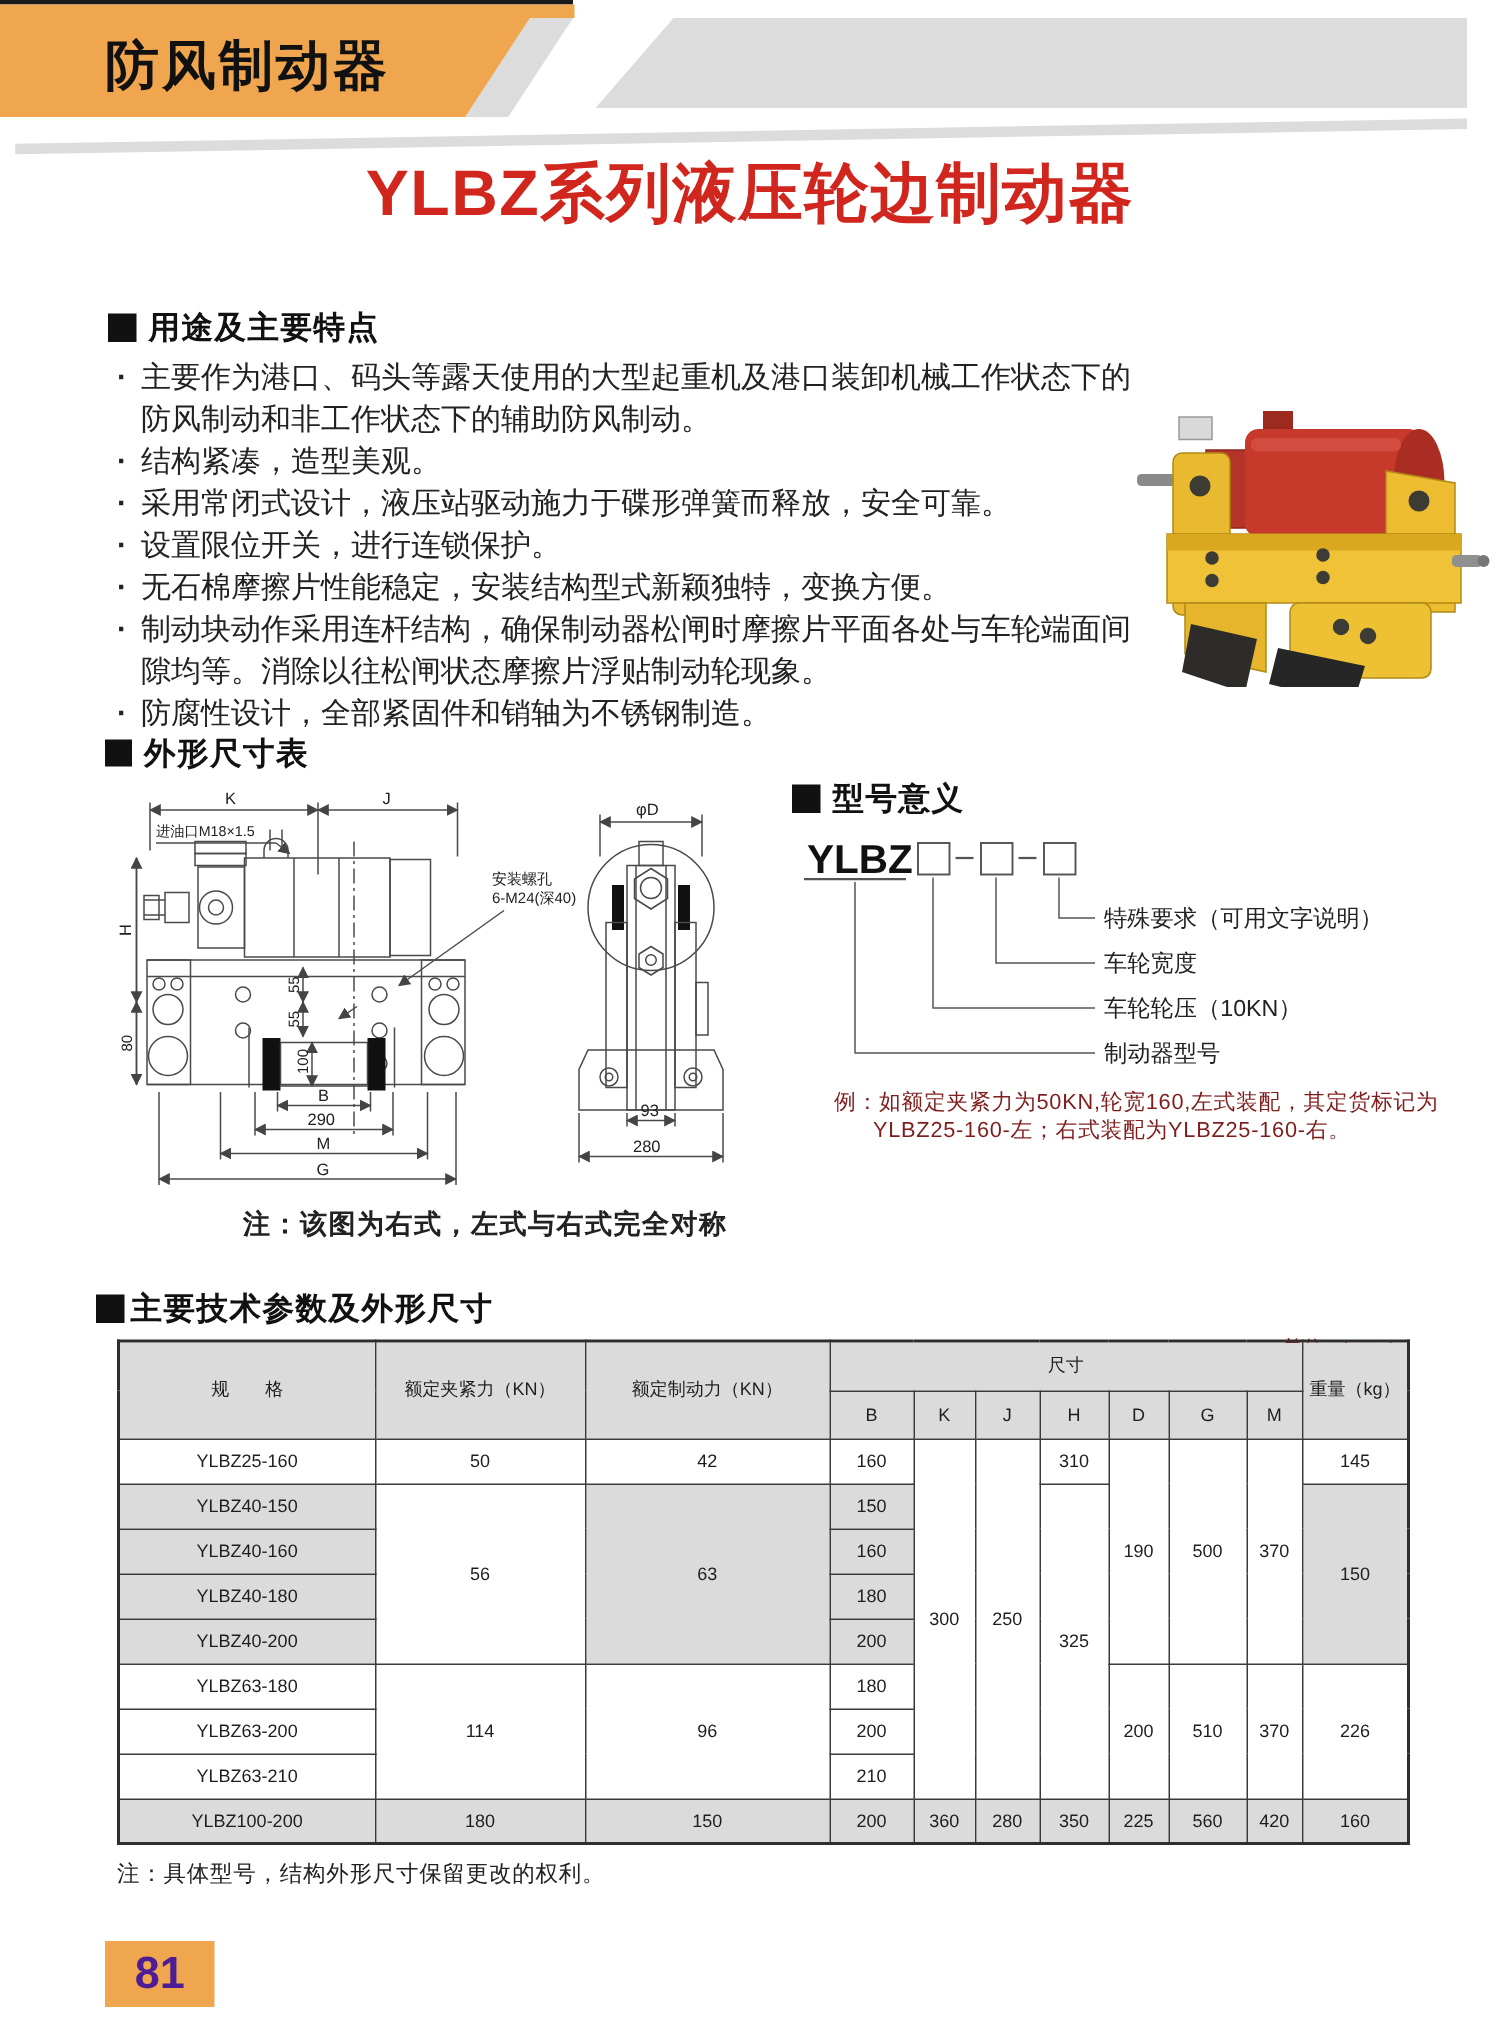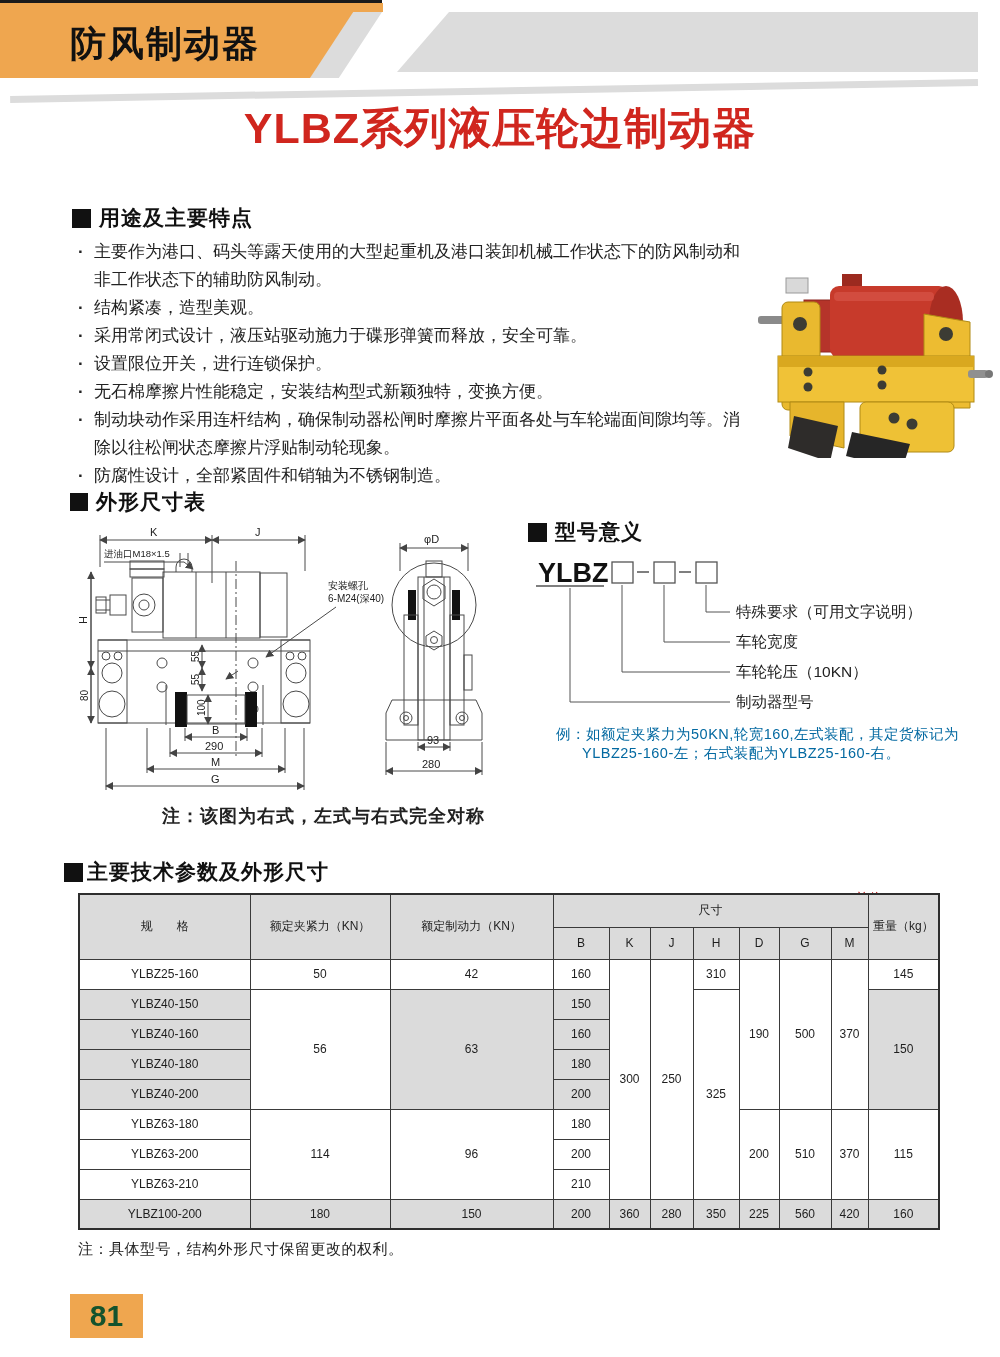--- a/index.html
+++ b/index.html
@@ -23,44 +23,44 @@
 
   .main-title{left:0;top:100px;width:1000px;text-align:center;font-size:43px;font-weight:bold;
               color:#D0261E;letter-spacing:1px;}
 
   
   .sec-head{display:flex;align-items:center;gap:8px;}
   .sq{width:19px;height:19px;background:#111;flex:0 0 auto;}
   .sec-title{font-size:21px;font-weight:bold;color:#111;letter-spacing:1px;}
 
   
-  .features{left:78px;top:238px;width:676px;font-size:17px;line-height:28px;color:#222;}
+  .features{left:78px;top:238px;width:676px;font-size:20px;line-height:28px;color:#222;}
   .features .fi{position:relative;padding-left:16px;}
   .features .fi::before{content:"·";position:absolute;left:0;top:0;font-weight:bold;}
 
   
   svg text{font-family:"Liberation Sans","DejaVu Sans",sans-serif;}
   .draw-note{left:162px;top:804px;font-size:18px;font-weight:bold;color:#222;letter-spacing:1px;}
 
   
-  .model-example{font-size:14.5px;color:#0369a1;letter-spacing:0.5px;}
+  .model-example{font-size:14.5px;color:#7f1d1d;letter-spacing:0.5px;}
 
   
   .unit-label{left:790px;top:866px;width:148px;text-align:right;font-size:14px;color:#b91c1c;margin-top:24px;}
   table.spec{border-collapse:collapse;table-layout:fixed;width:860px;}
   table.spec td,table.spec th{border:1px solid #3a3a3a;text-align:center;vertical-align:middle;
       font-size:12px;font-weight:normal;color:#1e1e1e;padding:0;overflow:hidden;}
   table.spec{border:2px solid #2e2e2e;}
   .hrow1{height:33px;} .hrow2{height:32px;} .drow{height:30px;}
   .shade{background:#DBDBDB;}
   .white{background:#ffffff;}
 
   .note-bottom{left:78px;top:1240px;font-size:15px;color:#222;letter-spacing:0.5px;}
 
-  .page-num{left:70px;top:1294px;width:73px;height:44px;background:#EFA64F;color:#14532d;
+  .page-num{left:70px;top:1294px;width:73px;height:44px;background:#EFA64F;color:#4c1d95;
             font-size:30px;font-weight:bold;text-align:center;line-height:44px;}
 </style>
 </head>
 <body>
 
 <div class="page">
 
   <div class="abs top-edge"></div>
   <div class="abs banner-orange-strip"></div>
   <div class="abs banner-orange">
@@ -364,21 +364,21 @@
       <td class="shade">200</td>
     </tr>
     <tr class="drow">
       <td class="white">YLBZ63-180</td>
       <td rowspan="3" class="white">114</td>
       <td rowspan="3" class="white">96</td>
       <td class="white">180</td>
       <td rowspan="3" class="white">200</td>
       <td rowspan="3" class="white">510</td>
       <td rowspan="3" class="white">370</td>
-      <td rowspan="3" class="white">115</td>
+      <td rowspan="3" class="white">226</td>
     </tr>
     <tr class="drow">
       <td class="white">YLBZ63-200</td>
       <td class="white">200</td>
     </tr>
     <tr class="drow">
       <td class="white">YLBZ63-210</td>
       <td class="white">210</td>
     </tr>
     <tr class="drow">

